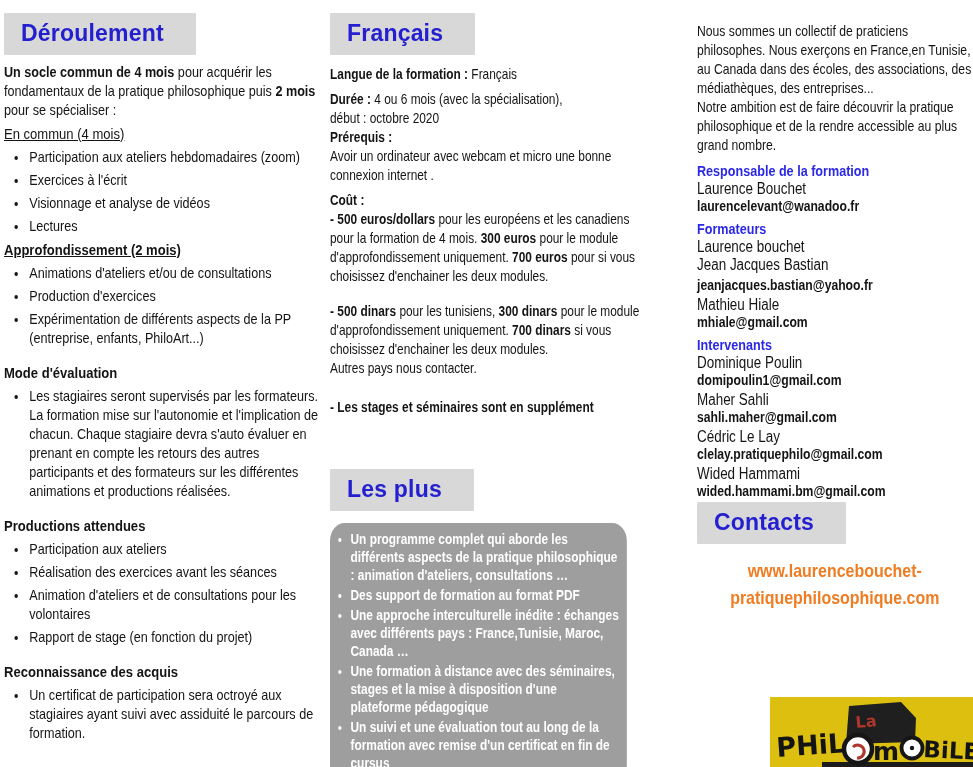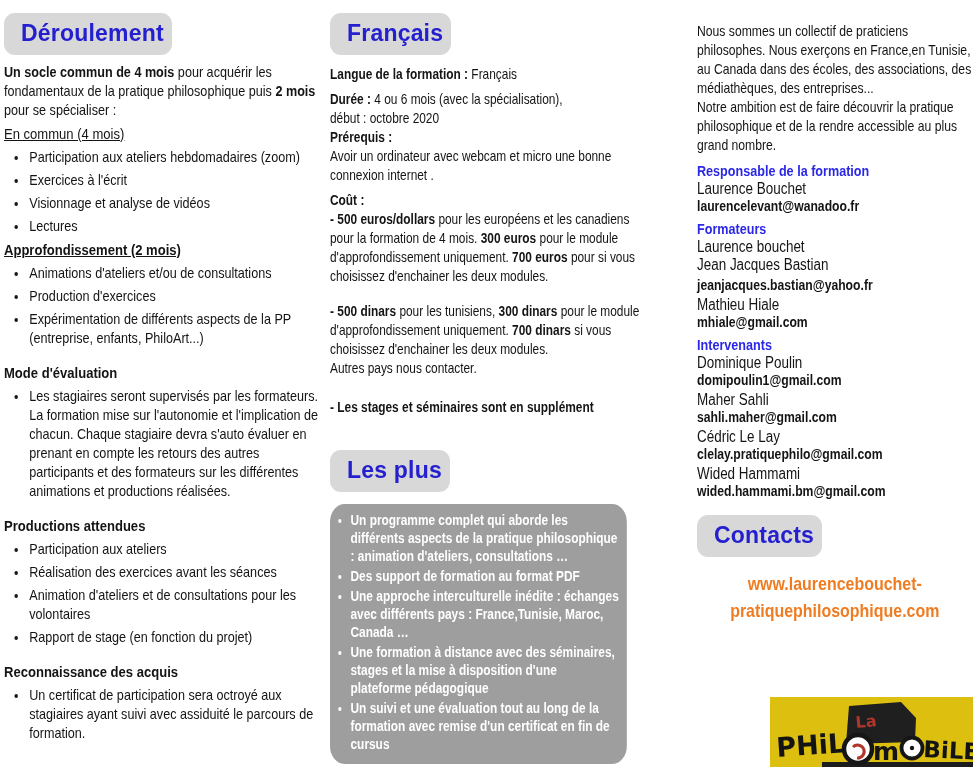--- a/index.html
+++ b/index.html
@@ -10,25 +10,25 @@
     font-size:14.5px; line-height:19px;
   }
   .col { position:absolute; top:13px; }
   #col-left  { left:4px;   width:316px; }
   #col-mid   { left:330px; width:312px; }
   #col-right { left:697px; width:276px; }
 
   .badge {
     display:inline-block; background:#d8d8d8; color:#2420cf;
     font-weight:bold; font-size:23px; line-height:27px;
-    padding:7px 8px 8px 17px; border-radius:11px; letter-spacing:.2px;
+    padding:7px 32px 8px 17px; border-radius:1px; letter-spacing:.2px;
   }
   .badge.mt { margin-top:27px; }
-  .badge.mt-lg { margin-top:33px;text-align:center; }
-  .badge.mt-sm { margin-top:13px; }
+  .badge.mt-lg { margin-top:52px;text-align:center; }
+  .badge.mt-sm { }
 
   
   .cx   { transform-origin:0 0; }
   .cx-l { transform:scaleX(0.87); width:363px; }
   .cx-m { transform:scaleX(0.82); width:380px; }
   .cx-r { transform:scaleX(0.84); width:328px; }
 
   p { margin:0; }
   .mt2{margin-top:2px}.mt6{margin-top:6px}.mt8{margin-top:8px}
   .mt10{margin-top:10px}.mt16{margin-top:16px}.mt20{margin-top:20px}

